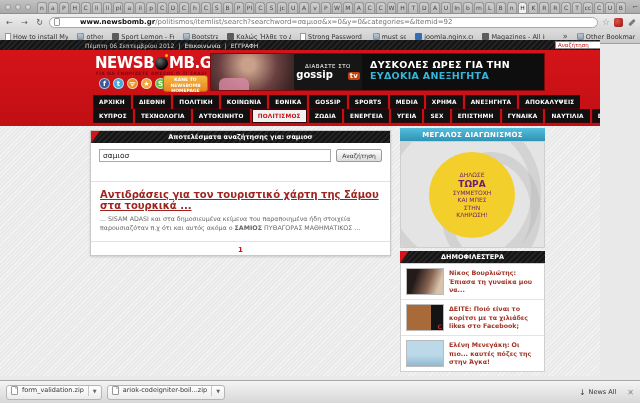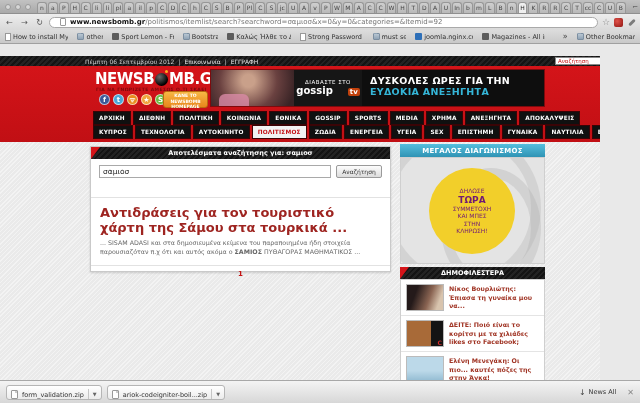--- a/index.html
+++ b/index.html
@@ -19,21 +19,21 @@
     border:1px solid #979797; border-bottom:none; border-radius:3px 3px 0 0;
     font-size:6px; color:#444; text-align:center; line-height:10px; overflow:hidden; }
   .tab.active { background:#efefef; color:#222; }
   .newtab-btn { position:absolute; right:2px; top:3px; font-size:7px; color:#666; }
 
   .urlbar { position:absolute; left:0; top:14px; width:640px; height:16px;
     background:linear-gradient(#ededed,#d9d9d9); display:flex; align-items:center; padding:0 4px; gap:4px; }
   .navbtn { width:11px; height:11px; border-radius:50%; color:#555; font-size:8px; line-height:11px;
     text-align:center; }
   .omnibox { flex:1; height:11px; background:#fff; border:1px solid #a9a9a9; border-radius:6px;
-    display:flex; align-items:center; padding:0 10px; gap:4px; }
+    display:flex; align-items:center; padding:0 4px; gap:20px; }
   .doc-ic { width:6px; height:8px; background:#fff; border:1px solid #9a9a9a; border-radius:1px; }
   .url { font-size:7px; color:#777; white-space:nowrap; overflow:hidden; }
   .url b { color:#111; }
   .star { font-size:9px; color:#8a8a8a; line-height:10px; }
   .ext-ic { width:9px; height:9px; border-radius:2px; background:radial-gradient(circle at 35% 35%, #e0524a, #8f1410); }
   .wrench-ic { width:9px; height:9px; position:relative; }
   .wrench-ic::after { content:""; position:absolute; left:1px; top:3px; width:8px; height:3px;
     background:#7c7c7c; border-radius:2px; transform:rotate(-45deg); }
 
   .bmbar { position:absolute; left:0; top:30px; width:640px; height:14px;
@@ -43,21 +43,21 @@
   .bm-ic { display:inline-block; width:7px; height:7px; flex:0 0 auto; }
   .bm-ic.page { width:6px; height:8px; background:#fff; border:1px solid #999; }
   .bm-ic.folder { background:linear-gradient(#b9c6d2,#8fa3b5); border:1px solid #7c8ea0; border-radius:1px; position:relative; }
   .bm-ic.folder::before { content:""; position:absolute; left:0; top:-2px; width:3px; height:2px; background:#8fa3b5; }
   .bm-ic.mark { background:#5c5c5c; border-radius:1px; }
   .bm-ic.app { background:#2d6fb8; border-radius:1px; }
   .bm-spacer { flex:1; }
   .bm-chevron { color:#444; font-size:8px; }
 
   
-  .viewport { position:absolute; left:0; top:56px; width:600px; height:336px;
+  .viewport { position:absolute; left:0; top:40px; width:600px; height:336px;
     background:#eaeaea; overflow:hidden; }
   .dark-tex { background:#181818;
     background-image:repeating-linear-gradient(135deg, #232323 0 2px, #141414 2px 4px); }
 
   .site-topbar { position:absolute; left:0; top:0; width:640px; height:10px;
     display:flex; align-items:center; }
   .topbar-inner { margin-left:85px; display:flex; gap:4px; font-size:6px; color:#cfcfcf; align-items:center; }
   .topbar-right { position:absolute; right:12px; top:1px; display:flex; gap:2px; align-items:center; }
   .topbar-search { width:62px; height:8px; background:#fff; border:1px solid #888;
     font-size:5.5px; color:#c41414; font-family:inherit; padding:0 2px; }
@@ -111,21 +111,21 @@
     border-top:12px solid #d41419; border-right:9px solid transparent; }
 
   .main-panel { position:absolute; left:90px; top:4px; width:301px; height:126px;
     background:#fff; border:1px solid #c9c9c9; box-shadow:0 1px 2px rgba(0,0,0,.15); }
   .search-row { display:flex; gap:5px; padding:6px 8px 5px 8px; align-items:center; }
   .search-input { flex:1; height:13px; border:1px solid #a9a9a9; font-size:7.5px; color:#222;
     padding:0 3px; font-family:inherit; background:#fff; }
   .search-btn { width:46px; height:13px; background:linear-gradient(#fdfdfd,#dcdcdc);
     border:1px solid #9a9a9a; border-radius:2px; font-size:6px; color:#333; font-family:inherit; }
   .results { border-top:1px solid #e2e2e2; margin-top:14px; padding:7px 9px 0 9px; }
-  .result-title { color:#9e2420; font-size:13px; font-weight:bold; }
+  .result-title { color:#9e2420; font-size:10px; font-weight:bold; text-decoration:underline; }
   .result-snippet { margin-top:4px; font-size:6.3px; color:#666; line-height:8.5px; }
   .pagination { border-top:1px solid #e2e2e2; margin-top:9px; text-align:center;
     color:#c41414; font-size:7px; padding-top:4px; font-weight:bold; }
 
   .sidebar { position:absolute; left:400px; top:2px; width:145px; }
   .contest-hd { height:13px; background:linear-gradient(#55bedd,#2f93b4); color:#fff;
     font-size:7px; font-weight:bold; display:flex; align-items:center; justify-content:center; letter-spacing:0.3px; }
   .contest-ad { height:107px; background:#e4e4e4; border:1px solid #cfcfcf; position:relative; overflow:hidden; }
   .lion-curve { position:absolute; left:-20px; top:-30px; width:160px; height:160px; border-radius:50%;
     border:10px solid rgba(180,180,180,.35); }
@@ -151,21 +151,21 @@
     border-radius:4px 0 0 4px; padding:6px 2px; text-align:center; margin-bottom:6px; width:15px;
     letter-spacing:0.5px; }
   .vtab.fb { background:#4a69a8; height:36px; }
   .vtab.bn { background:#cc1418; height:52px; }
   .vtab.home { background:#f0a43c; height:26px; }
 
   
   .dlbar { position:absolute; left:0; top:380px; width:640px; height:23px;
     background:linear-gradient(#f4f4f4,#d7d7d7); border-top:1px solid #a8a8a8;
     display:flex; align-items:center; padding:0 6px; gap:5px; }
-  .dl-item { display:flex; align-items:flex-end; gap:4px; height:15px; padding:0 4px;
+  .dl-item { display:flex; align-items:flex-start; gap:4px; height:15px; padding:0 4px;
     background:linear-gradient(#ffffff,#ececec); border:1px solid #b5b5b5; border-radius:3px;
     font-size:6.5px; color:#333; }
   .zip-ic { width:7px; height:9px; background:#fff; border:1px solid #999; border-radius:1px; position:relative; }
   .zip-ic::after { content:""; position:absolute; right:0; top:0; width:2px; height:2px; background:#ccc; }
   .dl-caret { color:#666; font-size:5px; border-left:1px solid #c5c5c5; padding-left:4px; height:10px; line-height:10px; }
   .dl-spacer { flex:1; }
   .show-all { display:flex; align-items:center; gap:3px; font-size:6.5px; color:#333; }
   .dl-arrow { font-size:8px; color:#444; }
   .dl-close { color:#8a8a8a; font-size:8px; margin-left:6px; }
 </style>

